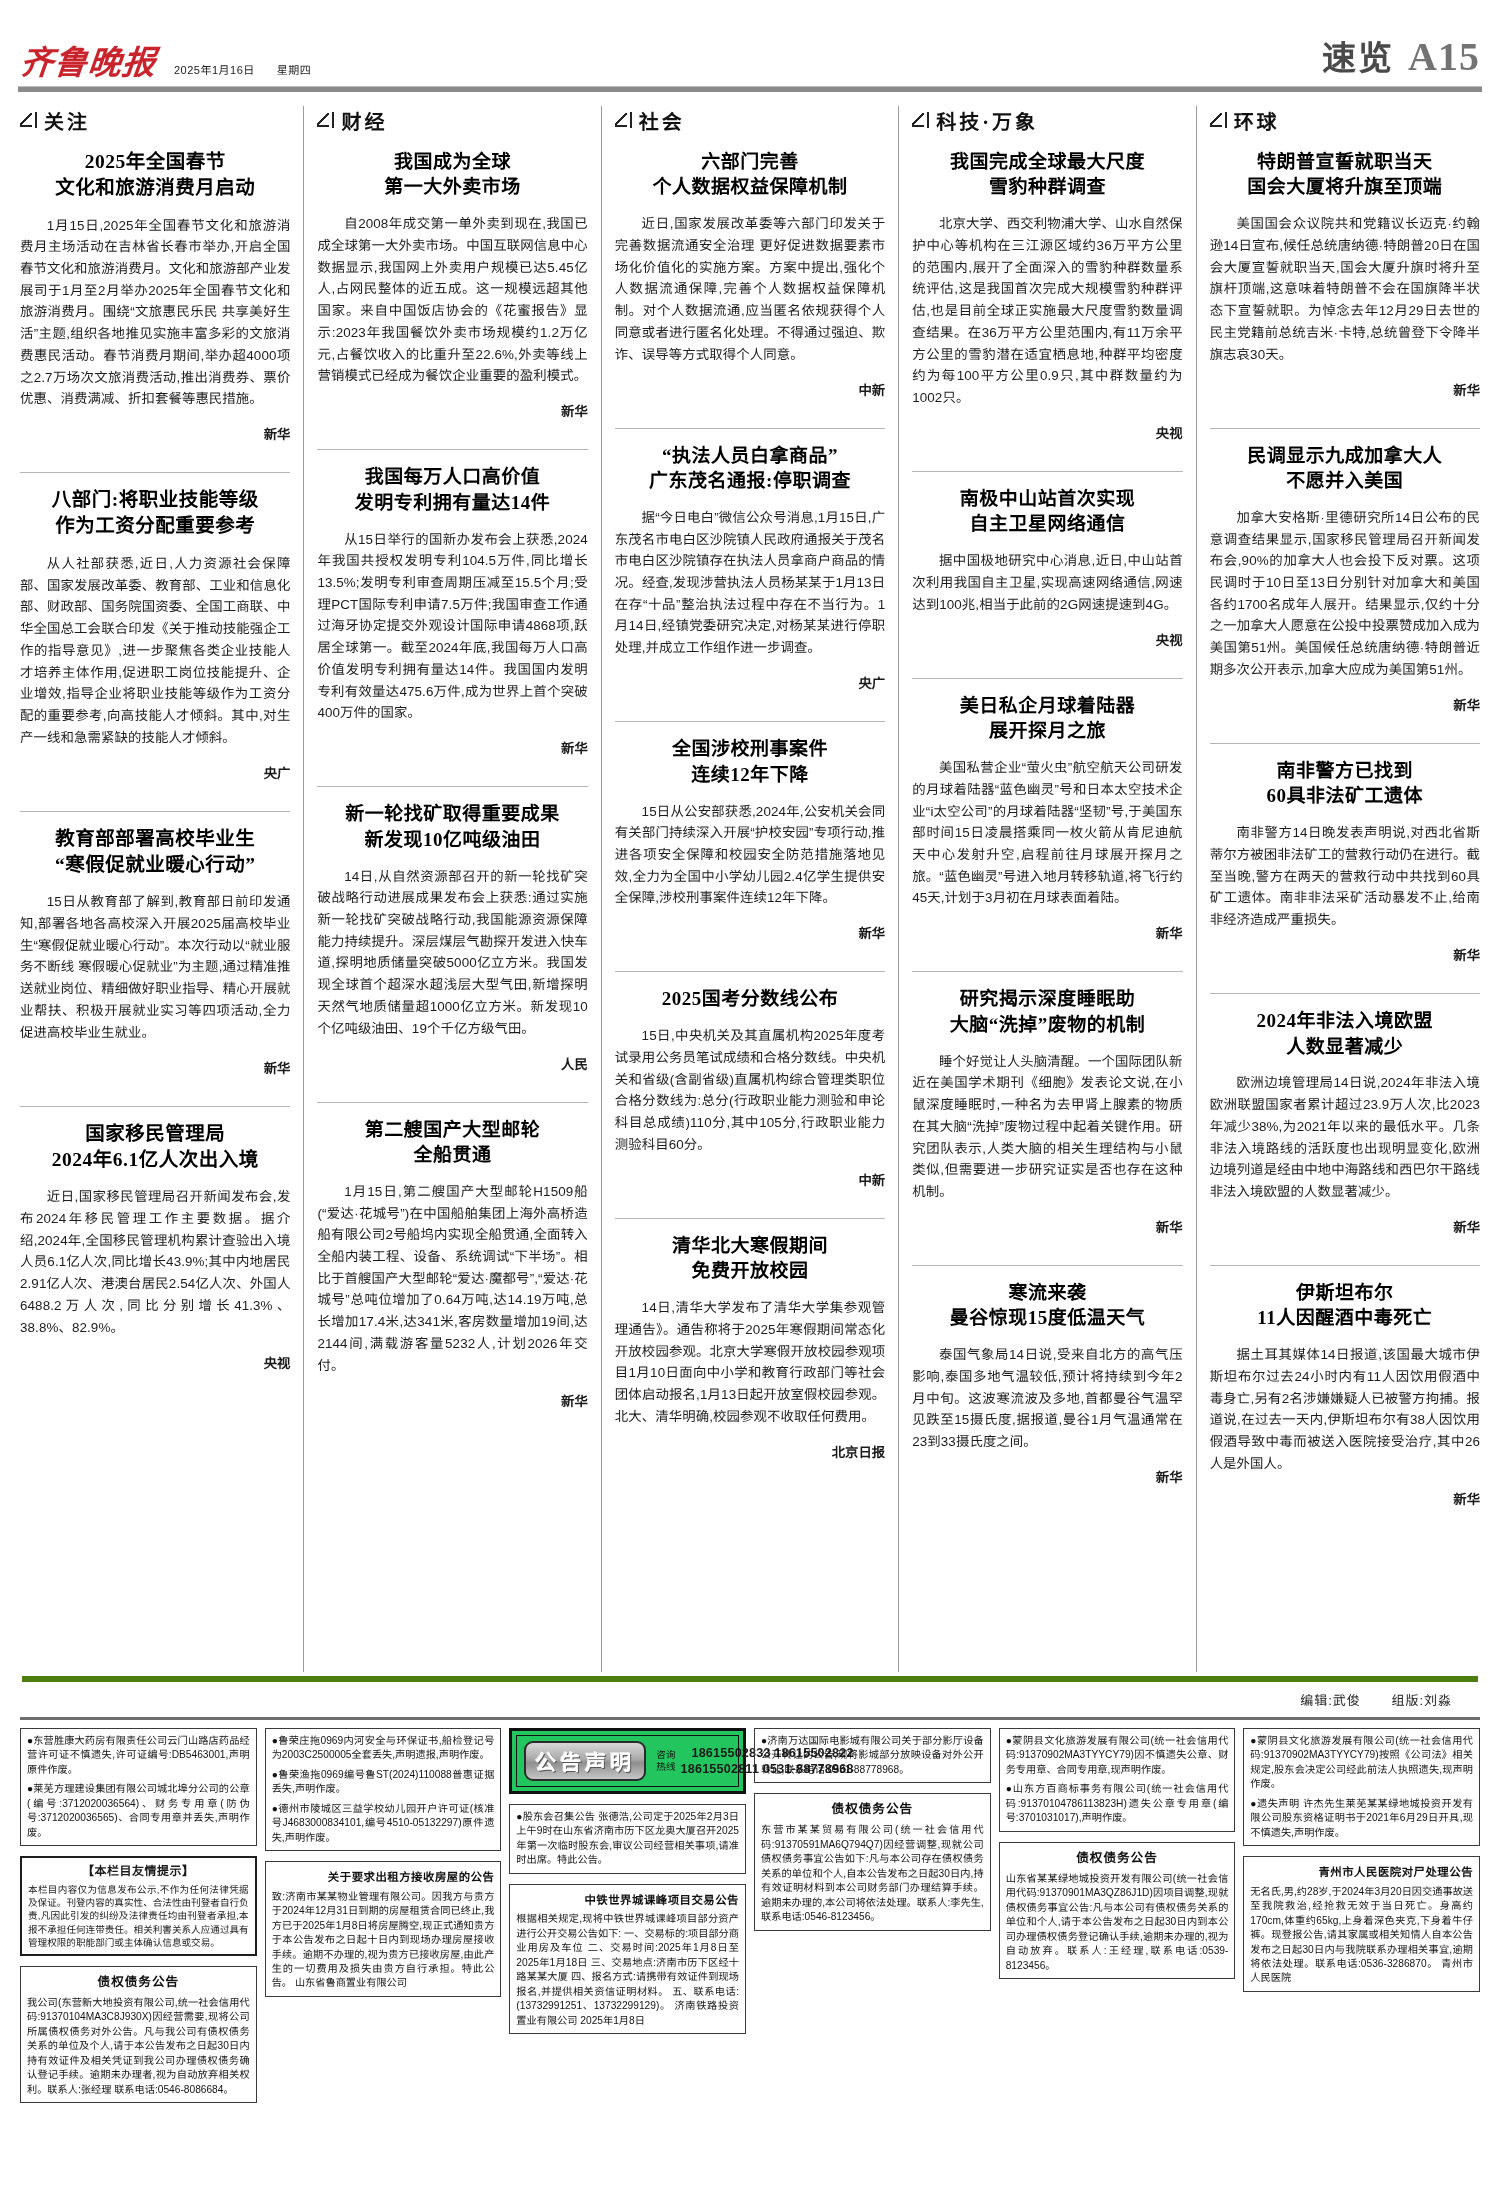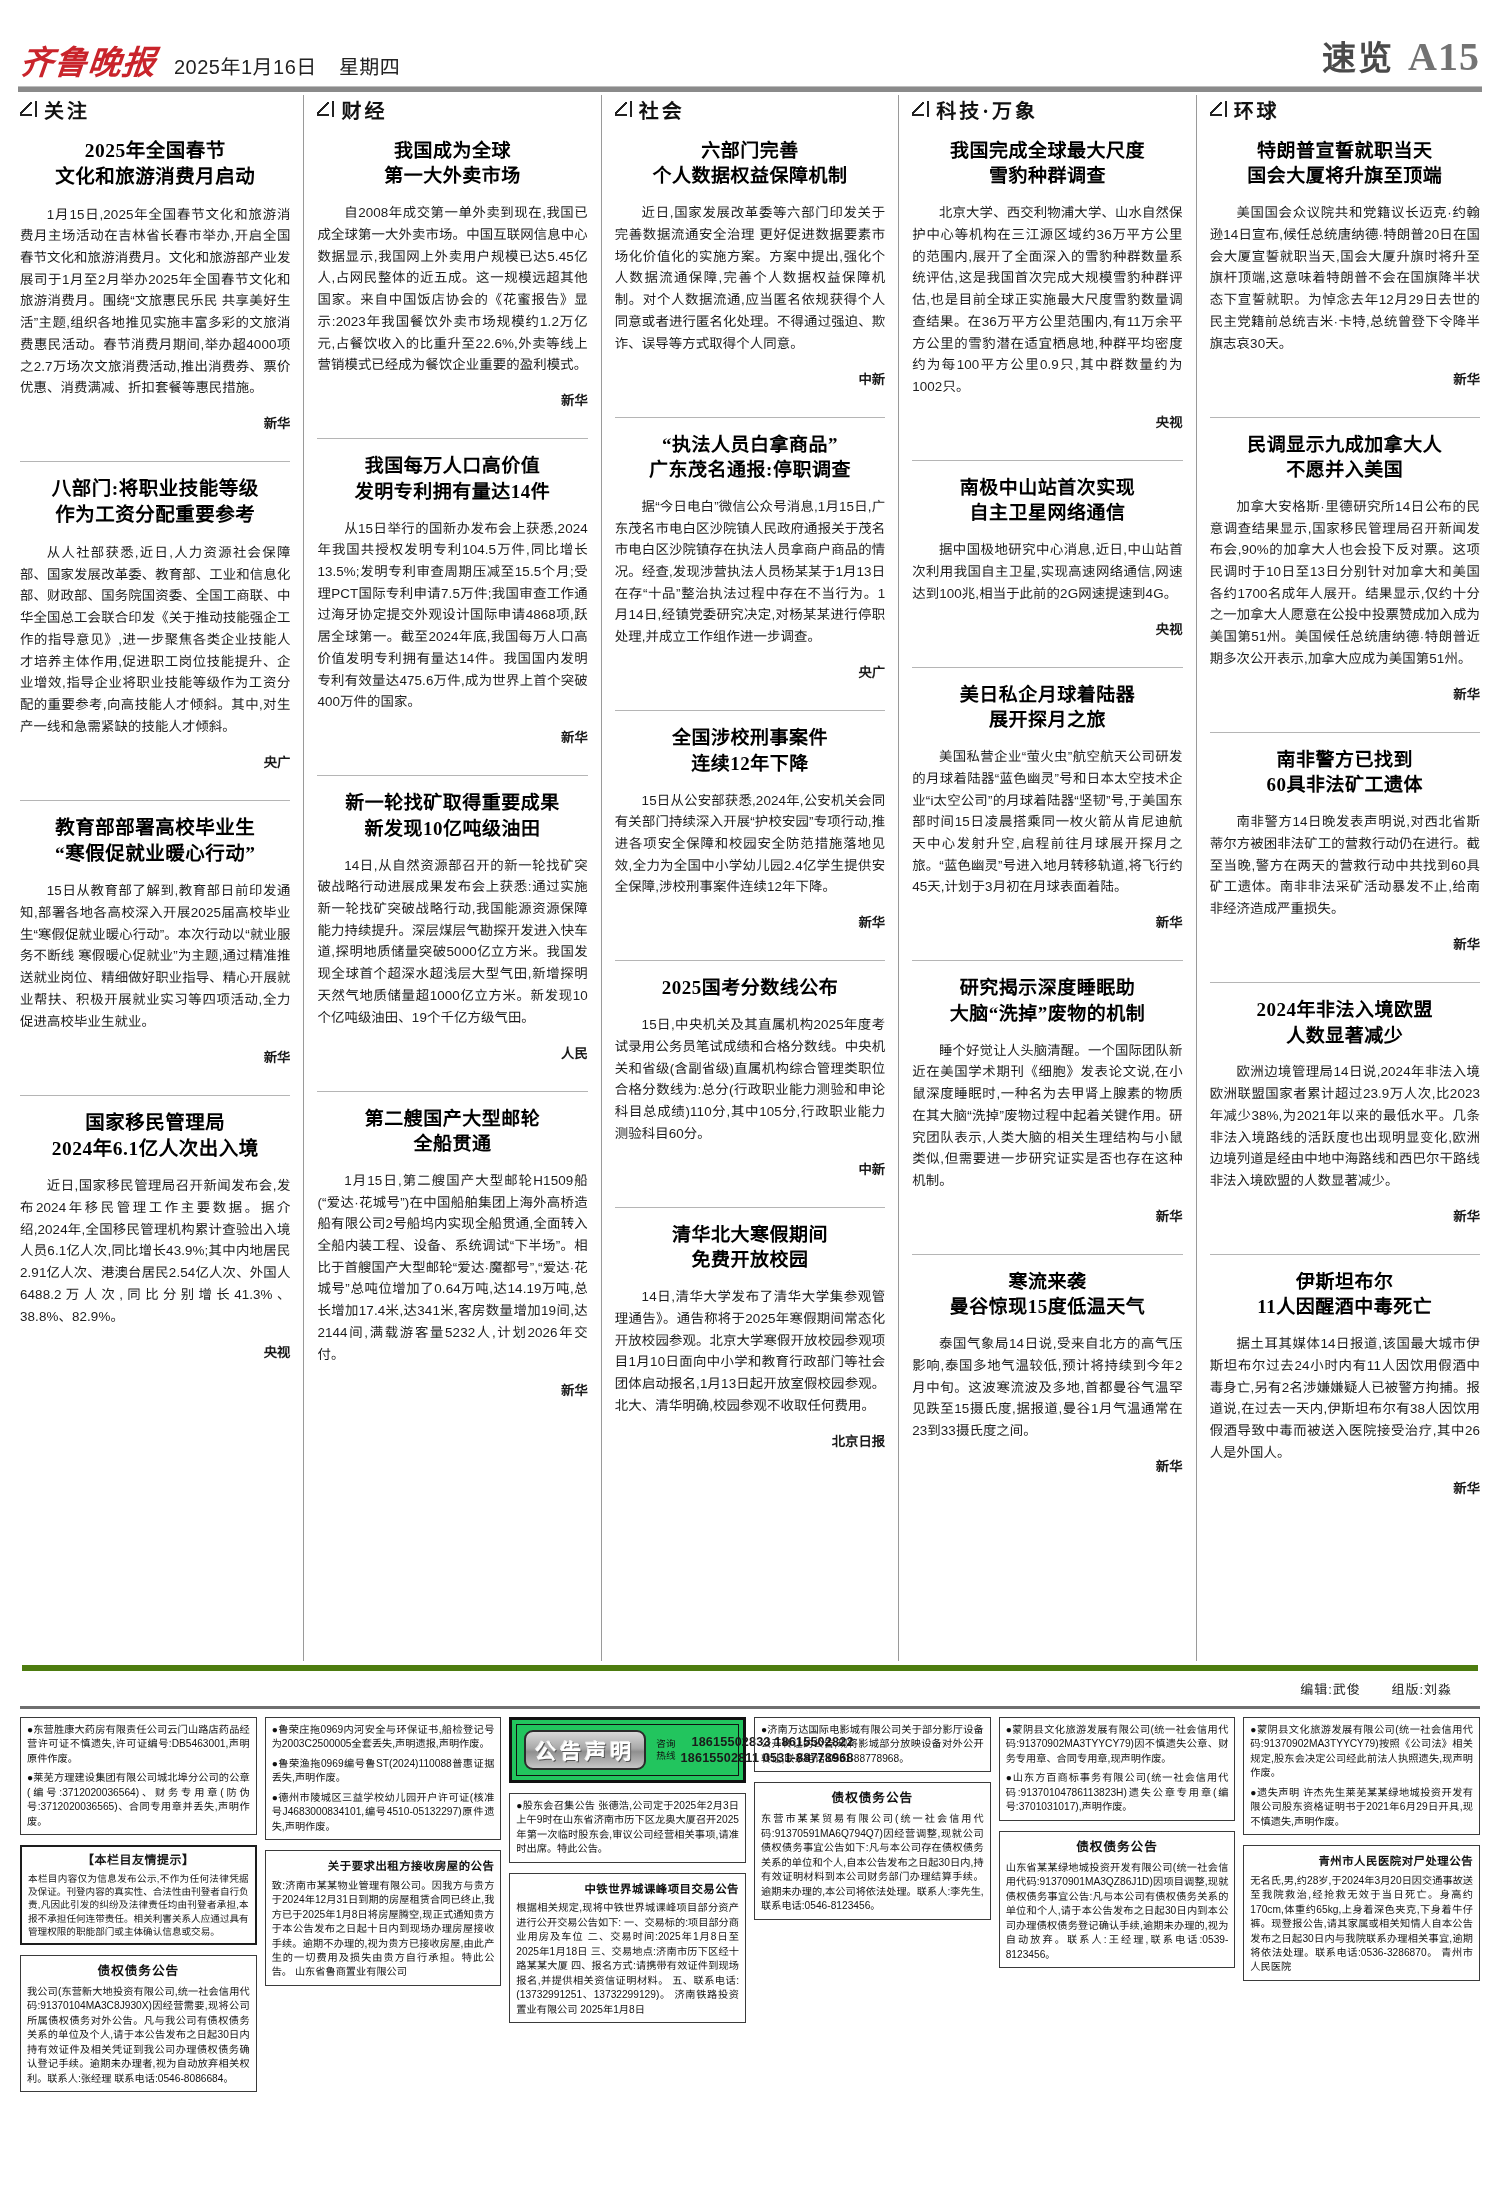--- a/index.html
+++ b/index.html
@@ -15,29 +15,29 @@
 
   
   .masthead{display:flex;align-items:flex-end;justify-content:space-between;height:62px;padding:0 4px;}
   .mast-left{display:flex;align-items:baseline;gap:18px;}
   .logo{
     font-family:"Liberation Serif","DejaVu Serif",serif;
     font-size:33px;font-weight:700;font-style:italic;
     color:#c9242b;letter-spacing:1px;line-height:1;
     transform:skewX(-6deg);
   }
-  .mast-date{font-size:20px;color:#222;letter-spacing:.5px;}
+  .mast-date{font-size:11px;color:#222;letter-spacing:.5px;}
   .mast-date .dow{margin-left:22px;}
   .mast-right{display:flex;align-items:baseline;gap:14px;}
   .mast-sec{font-family:"Liberation Serif","DejaVu Serif",serif;font-size:34px;font-weight:700;color:#4a4a4a;letter-spacing:2px;}
   .mast-page{font-family:"Liberation Serif","DejaVu Serif",serif;font-size:40px;font-weight:700;color:#737373;letter-spacing:1px;}
   .rule-thick{height:5px;background:#8a8a8a;margin:6px 2px 0 2px;border-top:1px solid #bdbdbd;}
 
   
-  .news{display:flex;margin-top:3px;height:1566px;justify-content:space-between;}
+  .news{display:flex;margin-top:14px;height:1566px;justify-content:space-between;}
   .col{
     flex:1 1 0;min-width:0;padding:0 13px;
     border-right:1px solid #9a9a9a;
     display:flex;flex-direction:column;
   }
   .col:last-child{border-right:none;padding-right:4px;}
   .col:first-child{padding-left:4px;}
 
   .sec-head{display:flex;align-items:center;gap:7px;margin-bottom:12px;}
   .sec-mark{position:relative;width:17px;height:17px;flex:0 0 auto;}

